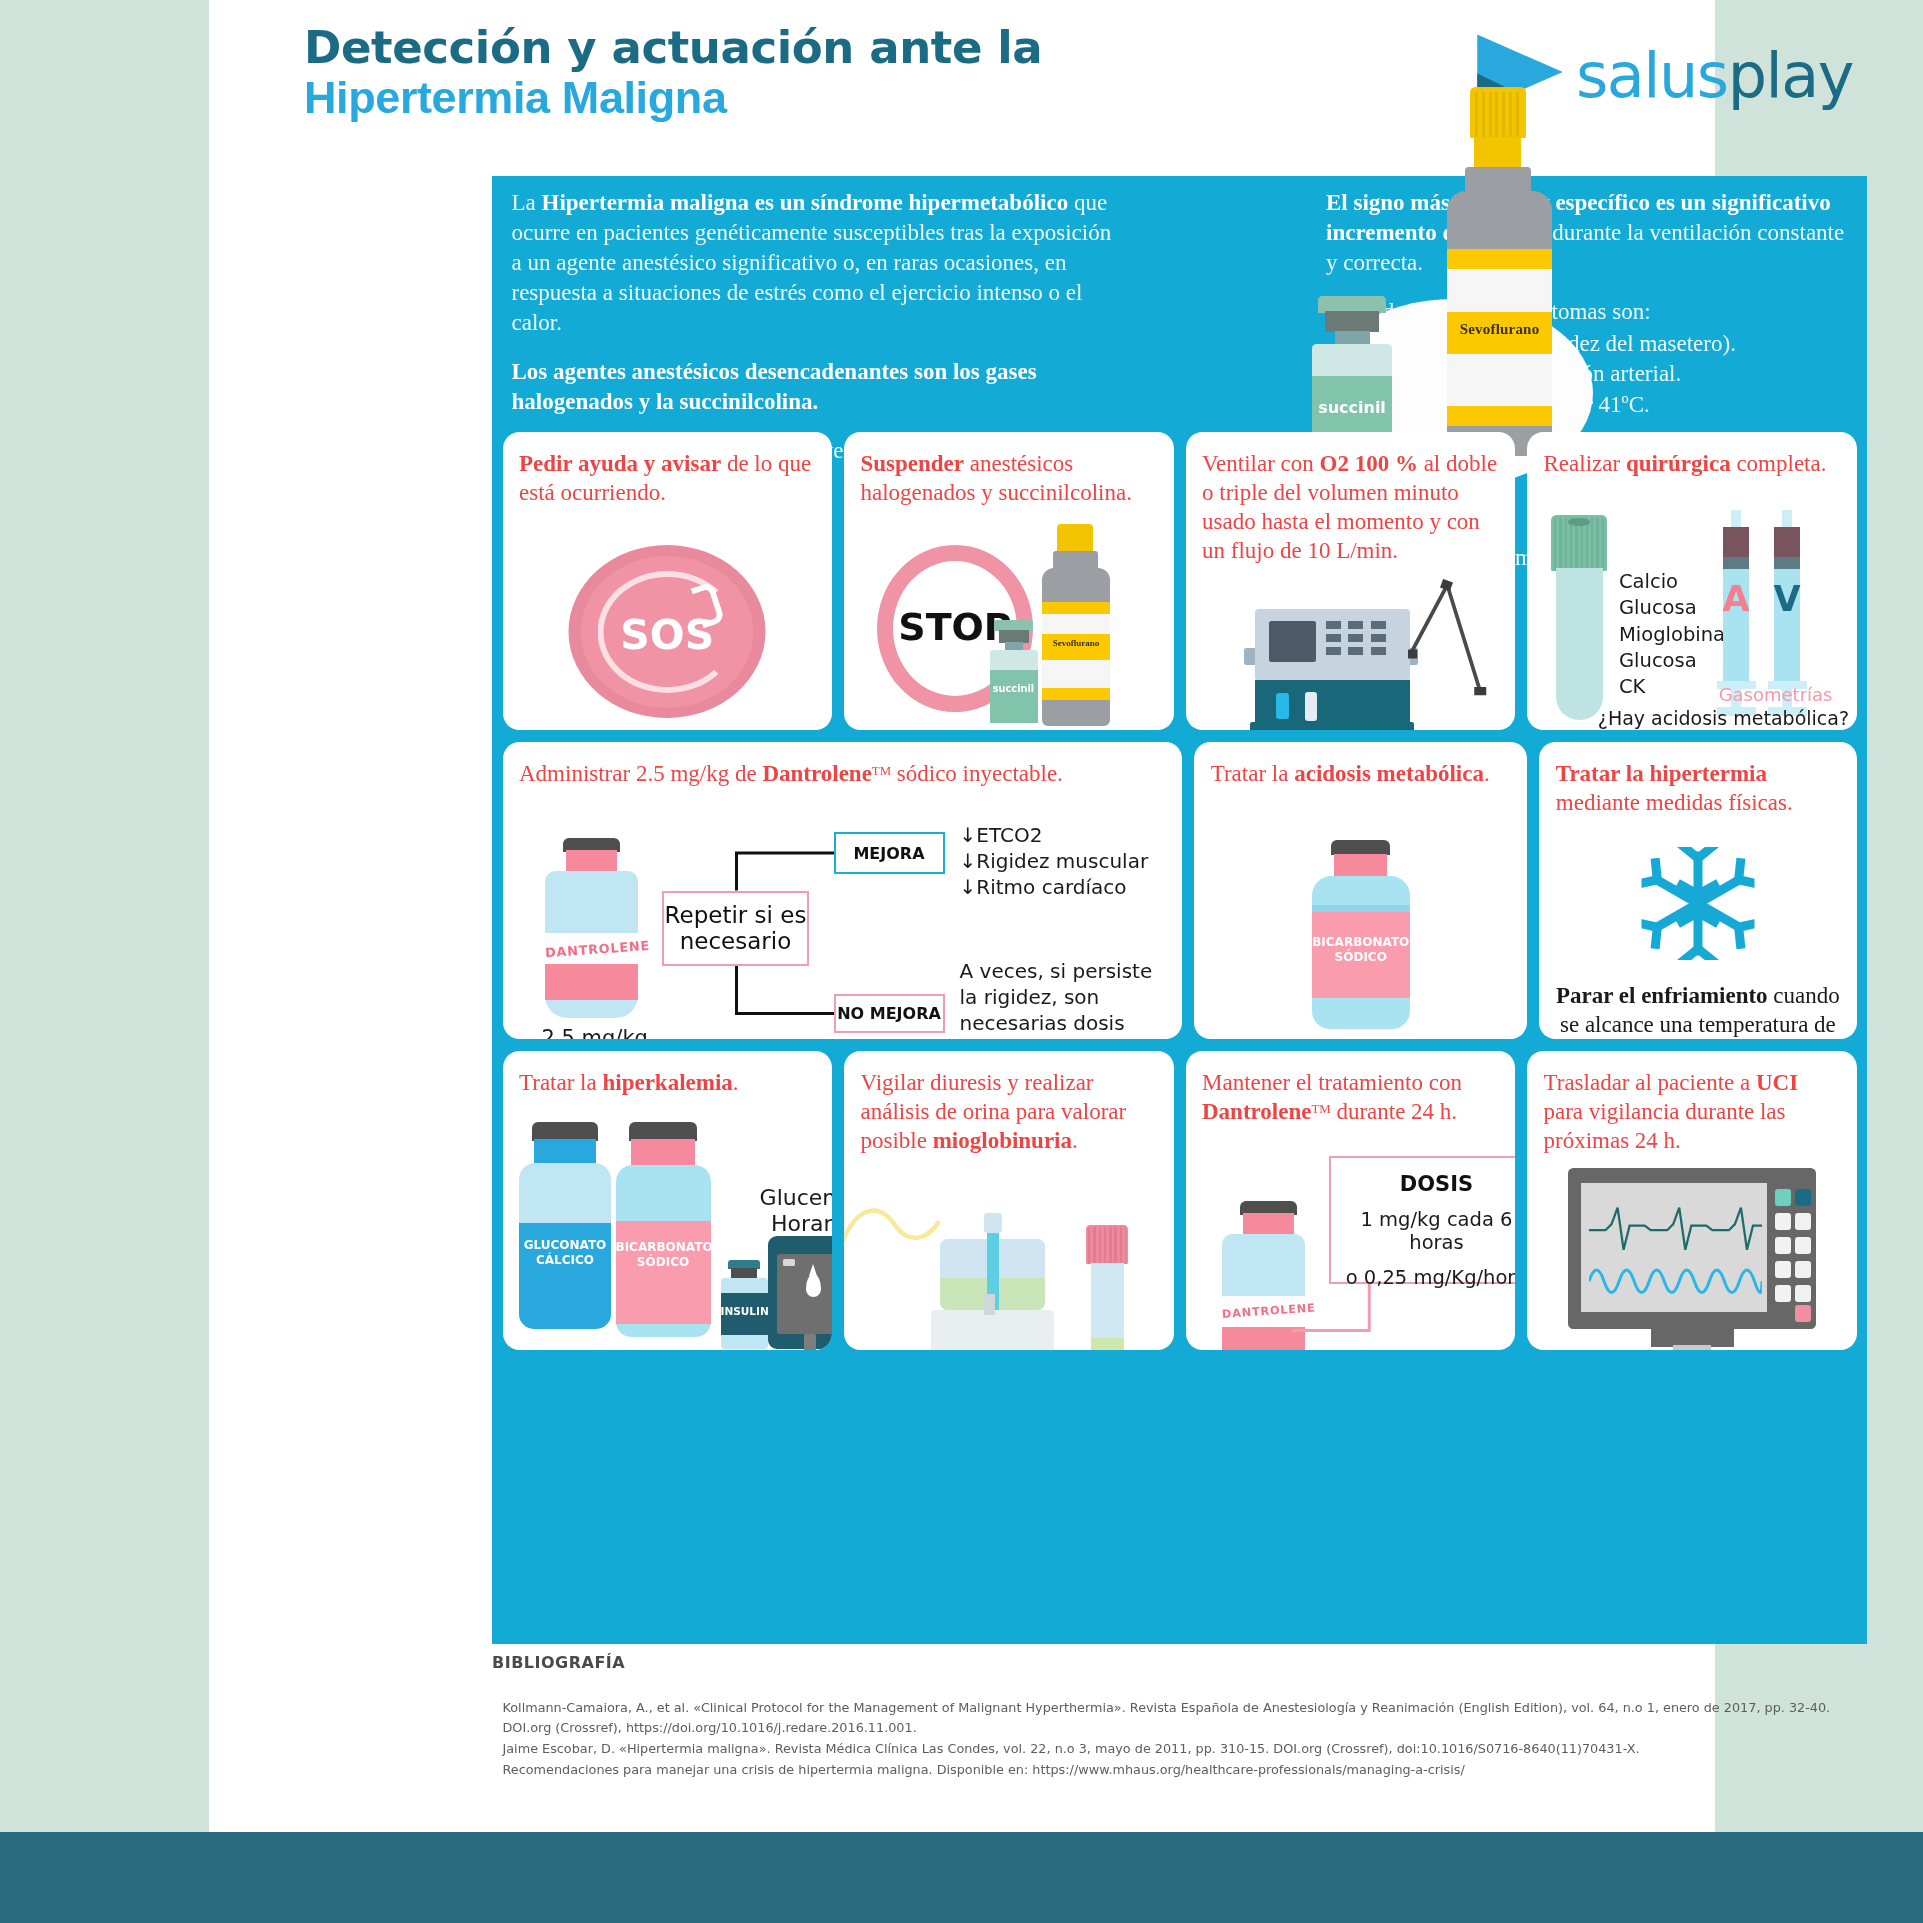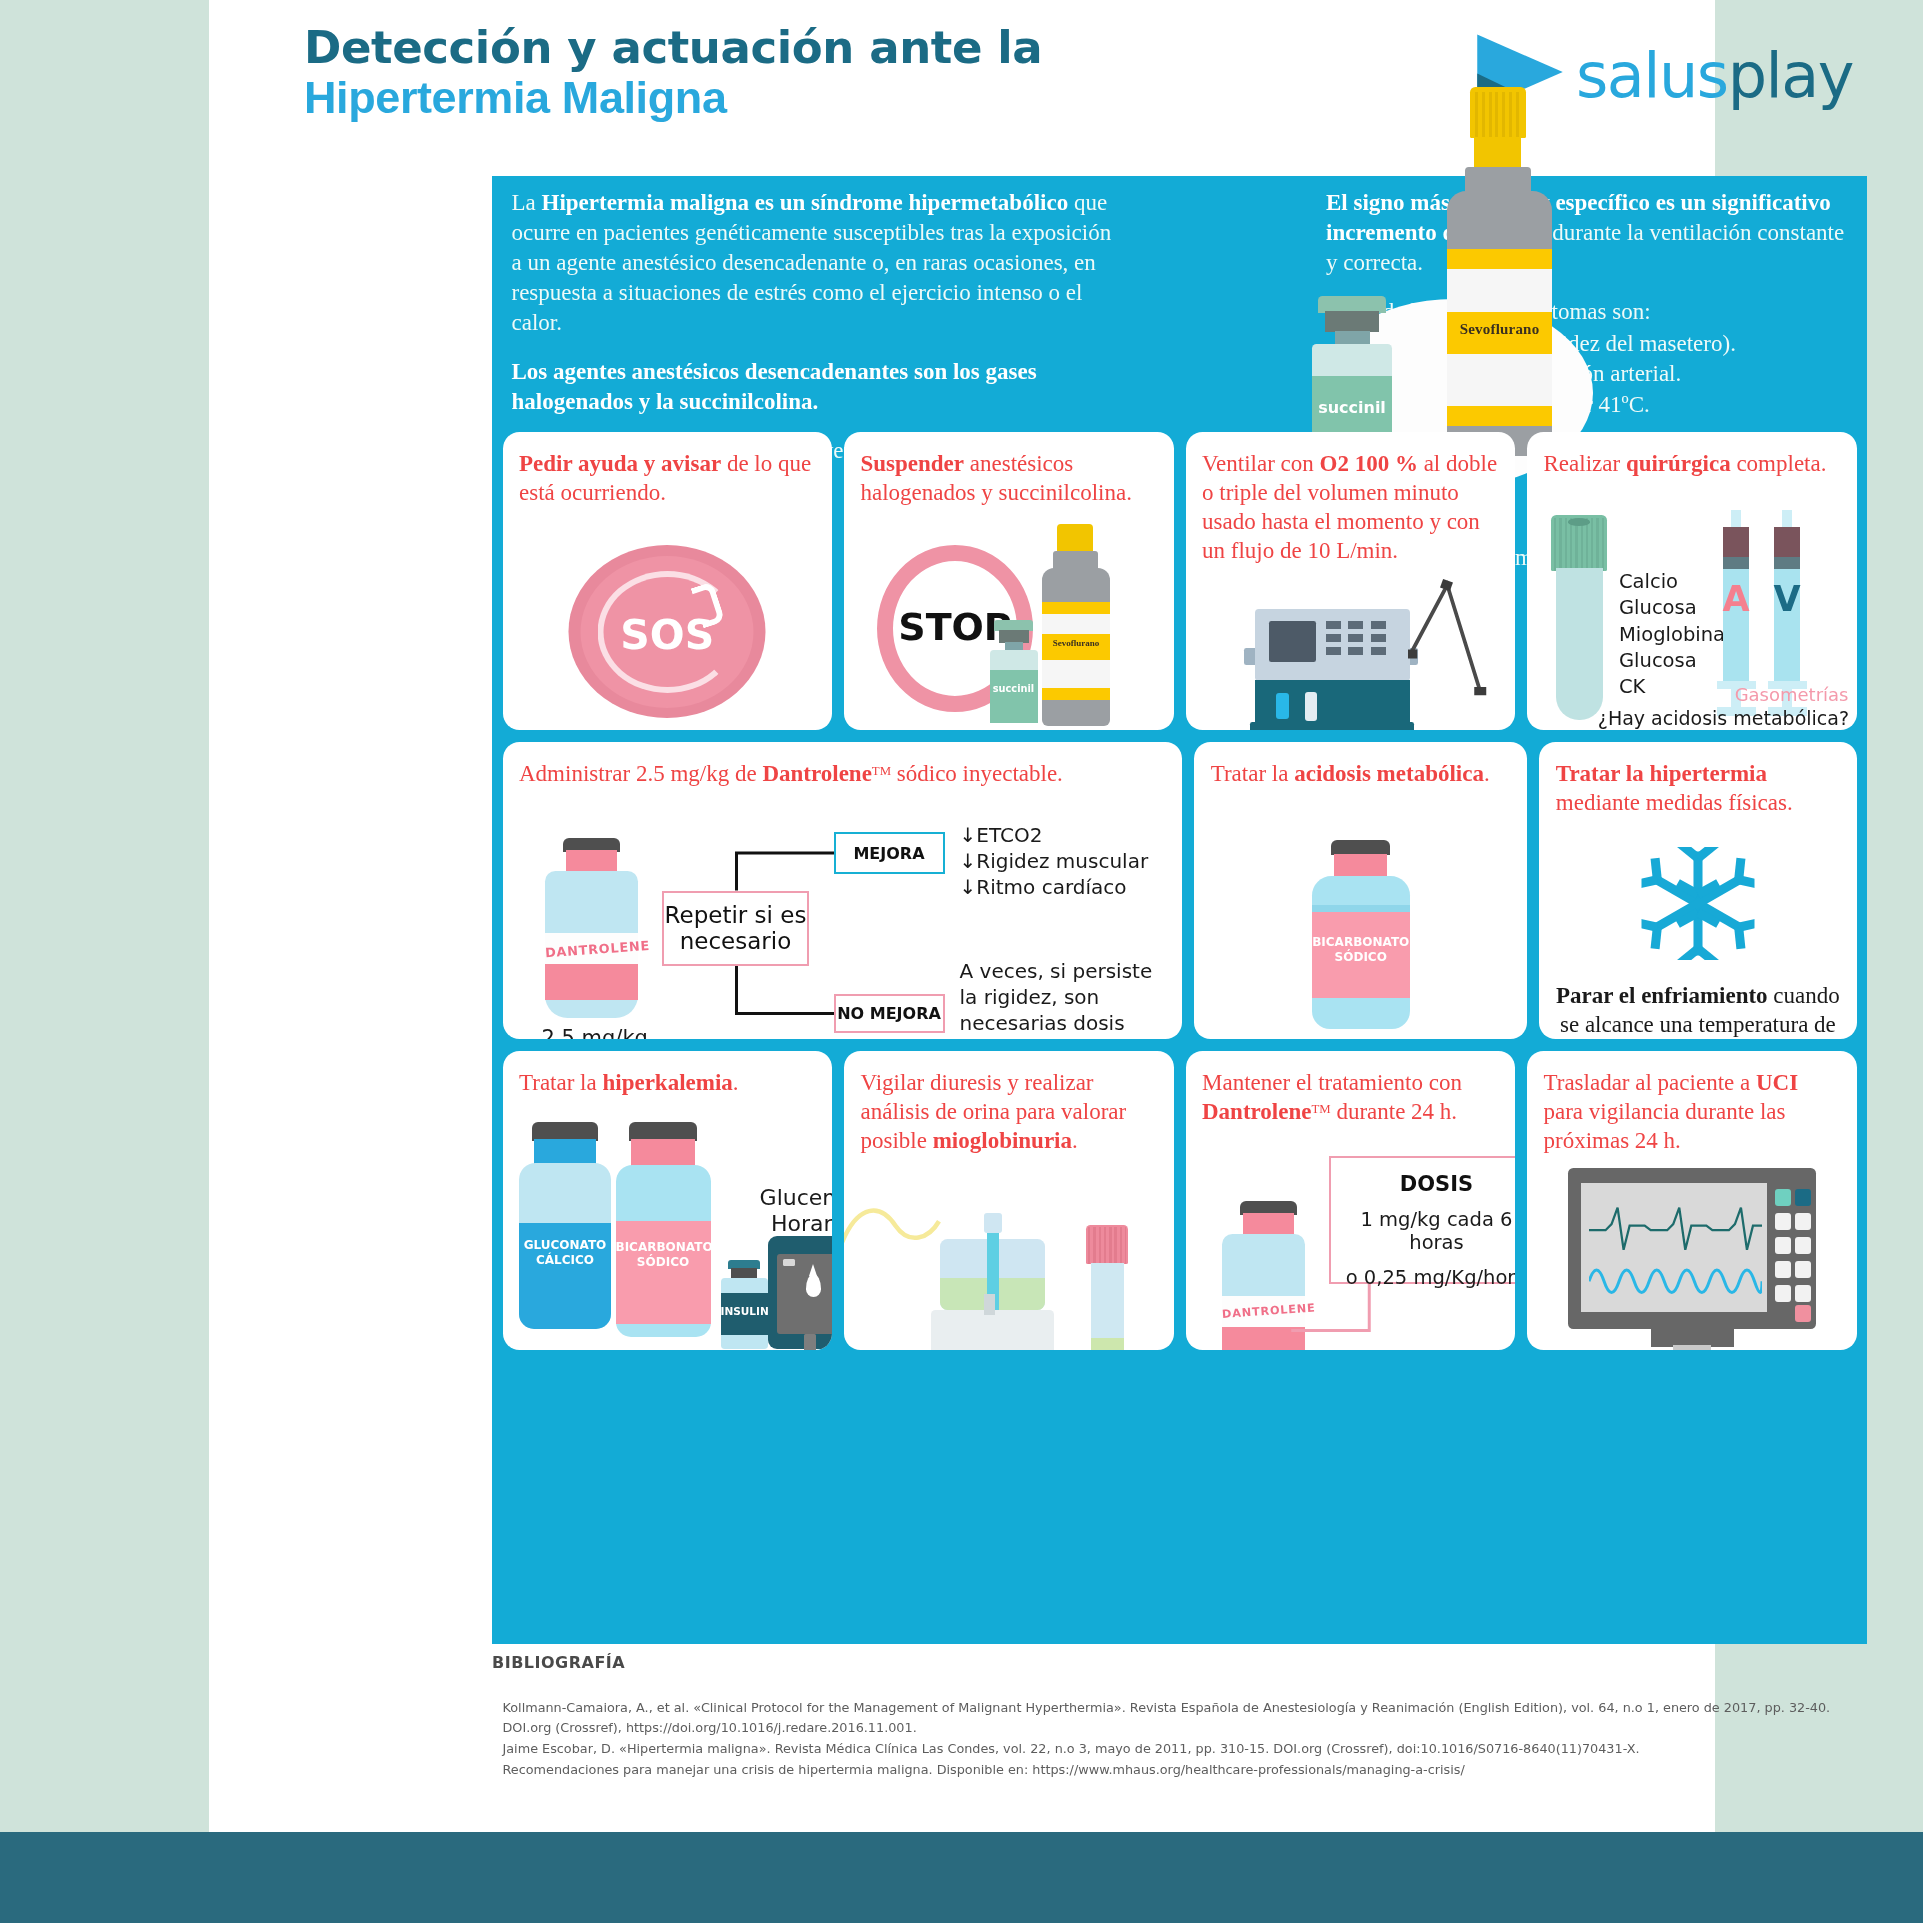--- a/index.html
+++ b/index.html
@@ -182,21 +182,21 @@
   .syr-a { left: 194px; } .syr-v { left: 245px; }
   .syr-barrel { position:absolute; left:2.3px; top:16.5px; width:25.6px; height:156px; background:#a9e3ef;}
   .syr-plunger{ position:absolute; left:9.8px; top:0; width:10.5px; height:19.5px; background:#cdeef6;}
   .syr-blood  { position:absolute; left:2.3px; top:16.5px; width:25.6px; height:38px; background:#7a545c;}
   .syr-blood2 { position:absolute; left:2.3px; top:47px; width:25.6px; height:12px; background:#5e7b83;}
   .syr-flange { position:absolute; left:-4.5px; top:171px; width:39px; height:7.5px; background:#cdeef6;}
   .syr-tip    { position:absolute; left:9.8px; top:179px; width:10.5px; height:19.5px; background:#cdeef6;}
   .syr-tip2   { position:absolute; left:-4.5px; top:197px; width:39px; height:9px; background:#cdeef6;}
   .syr-letter { position:absolute; left:0; top:69px; width:30px; text-align:center;
                 font-family:"DejaVu Sans",sans-serif; font-weight:bold; font-size:35px;}
-  .gaso { position: absolute; left: 0; right: 0; top: 252px; text-align: right; padding-right: 8px;
+  .gaso { position: absolute; left: 0; right: 0; top: 252px; text-align: right; padding-right: 24px;
           font-family: "DejaVu Sans", sans-serif; font-size: 18px; color: #f49aab; }
   .gaso2 { position: absolute; left: 0; right: 0; top: 275px; text-align: right; padding-right: 7.5px;
           font-family: "DejaVu Sans", sans-serif; font-size: 19px; color: #1a1a1a; }
 
   
   .dant-vial { position:absolute; left:39px; top:96px; width:99px; height:180px; }
   .dv-cap  { position:absolute; left:21px; top:0; width:57px; height:13.5px; background:#4f4f4f; border-radius:6px 6px 0 0;}
   .dv-neck { position:absolute; left:24px; top:12px; width:51px; height:22.5px; background:#f58a9c;}
   .dv-body { position:absolute; left:3px; top:33px; width:93px; height:147px; background:#bfe6f2; border-radius:10.5px 10.5px 22.5px 22.5px;}
   .dv-mid  { position:absolute; left:3px; top:95px; width:93px; height:32px; background:#fdfdfd;}
@@ -318,21 +318,21 @@
         <polygon points="8,58 62,84 8,112" fill="#1b6b85"></polygon>
       </svg>
       <div class="logo-text"><span class="logo-salus">salus</span><span class="logo-play">play</span></div>
     </div>
   </div>
 
   <div class="frame">
 
     <div class="intro">
       <div class="intro-col-l">
-        <p><span>La </span><b>Hipertermia maligna es un síndrome hipermetabólico</b><span> que ocurre en pacientes genéticamente susceptibles tras la exposición a un agente anestésico desencadenante o, en raras ocasiones, en respuesta a situaciones de estrés como el ejercicio intenso o el calor.</span></p>
+        <p><span>La </span><b>Hipertermia maligna es un síndrome hipermetabólico</b><span> que ocurre en pacientes genéticamente susceptibles tras la exposición a un agente anestésico significativo o, en raras ocasiones, en respuesta a situaciones de estrés como el ejercicio intenso o el calor.</span></p>
         <p class="blk">Los agentes anestésicos desencadenantes son los gases halogenados y la succinilcolina.</p>
         <p>Puede presentarse durante la intervención quirúrgica o en el postoperatorio inmediato.</p>
       </div>
 
       <div class="intro-col-r">
         <p><b>El signo más sensible y específico es un significativo incremento del EtCO2</b><span> durante la ventilación constante y correcta.</span></p>
         <div>Otros de los signos y síntomas son:</div>
         <ul class="sym-list">
           <li>Rigidez muscular (rigidez del masetero).</li>
           <li>Taquicardia e hipertensión arterial.</li>

